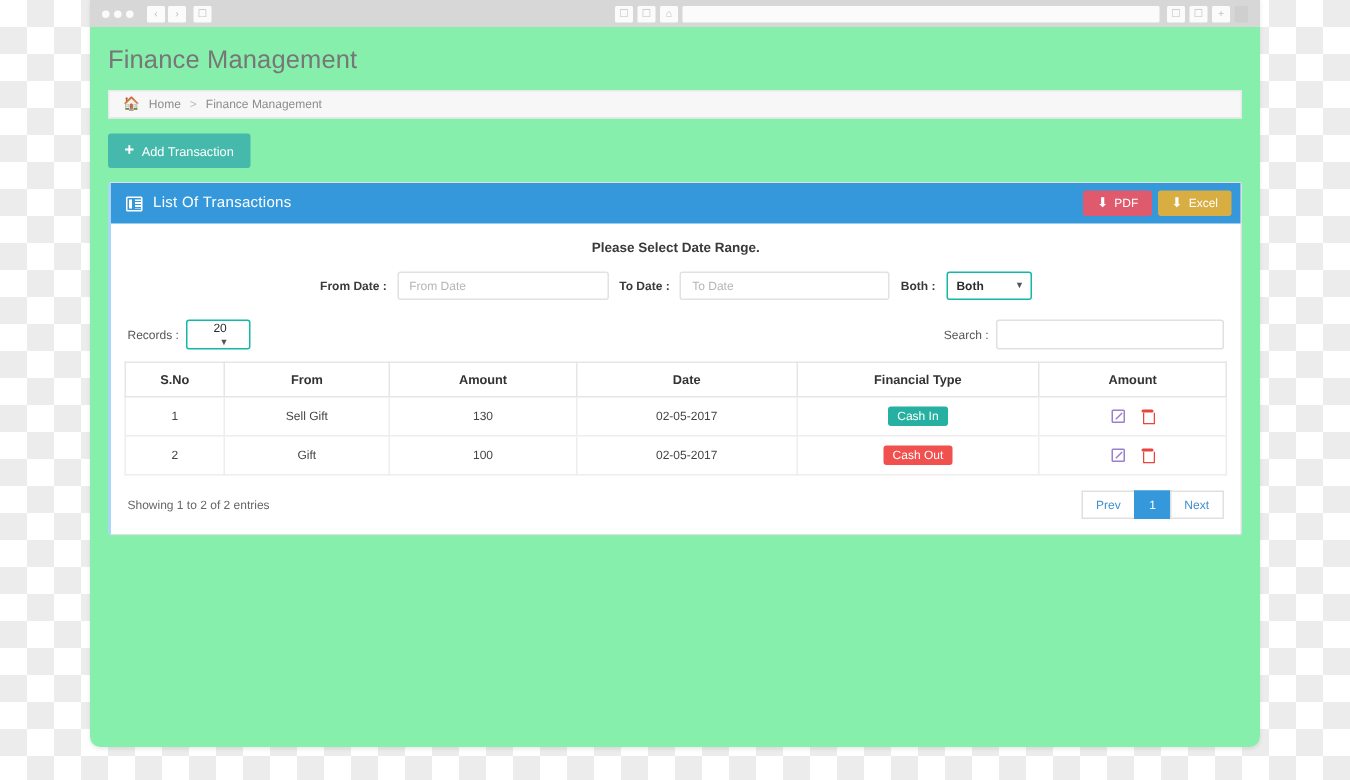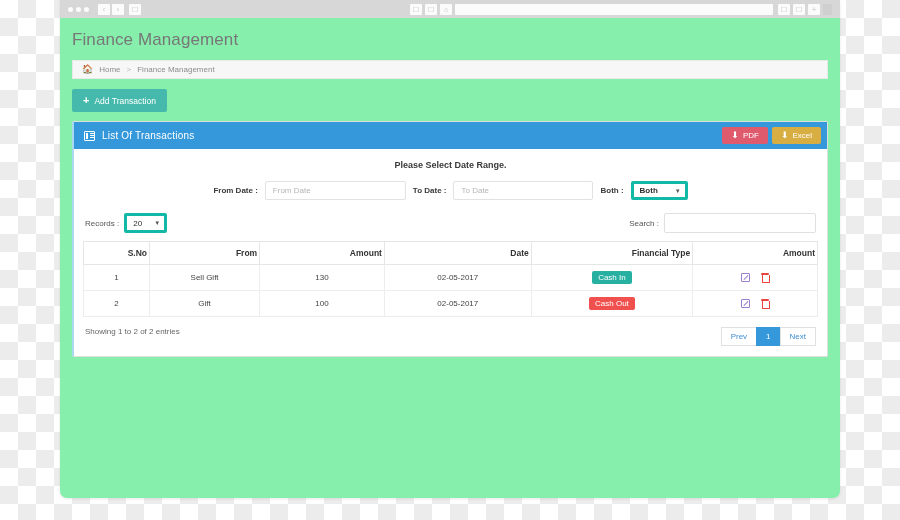--- a/index.html
+++ b/index.html
@@ -190,21 +190,21 @@
     color: #333;
     padding: 0 7px;
     background: #fff;
     font-family: "Liberation Sans", sans-serif;
   }
   .date-input::placeholder { color: #b5b5b5; }
   #from-date-input { width: 141px; }
   #to-date-input { width: 140px; }
   .sel {
     height: 19px;
-    border: 3px solid #14b8a6;
+    border: 1px solid #14b8a6;
     border-radius: 2px;
     background: #fff;
     display: inline-flex;
     align-items: center;
     justify-content: space-between;
     font-size: 8px;
     color: #2c2c2c;
     padding: 0 4px 0 6px;
     cursor: pointer;
     font-weight: bold;
@@ -213,21 +213,21 @@
   .caret { font-size: 6px; color: #555; margin-left: 5px; }
 
   #controls-row {
     display: flex;
     align-items: center;
     margin-top: 13px;
     padding: 0 2px;
   }
   #records-group { display: flex; align-items: center; gap: 5px; }
   #records-label { font-size: 8px; color: #555; }
-  #records-select { width: 43px; font-weight: normal; height: 20px; }
+  #records-select { width: 43px; font-weight: normal; height: 20px; flex-direction: column; }
   #search-group { margin-left: auto; display: flex; align-items: center; gap: 5px; }
   #search-label { font-size: 8px; color: #555; }
   #search-input {
     width: 152px; height: 20px;
     border: 1px solid #e0e0e0;
     border-radius: 2px;
     font-size: 8px;
     padding: 0 6px;
     font-family: "Liberation Sans", sans-serif;
   }
@@ -238,21 +238,21 @@
     border-collapse: collapse;
     margin-top: 8px;
     table-layout: fixed;
   }
   #transactions-table th {
     font-size: 8.5px;
     font-weight: bold;
     color: #333333;
     padding: 6px 2px;
     border: 1px solid #e6e6e6;
-    text-align: right;
+    text-align: center;
     background: #ffffff;
   }
   #transactions-table td {
     font-size: 8px;
     color: #444444;
     padding: 6px 2px;
     border: 1px solid #ededed;
     text-align: center;
     height: 22px;
   }
@@ -312,21 +312,21 @@
     top: 2.2px; left: 0.8px;
     width: 6.4px; height: 6.8px;
     border: 1.3px solid #e8453c;
     border-top: none;
     border-radius: 0 0 1px 1px;
   }
 
   
   #table-footer {
     display: flex;
-    align-items: flex-start;
+    align-items: center;
     margin-top: 10px;
     padding: 0 2px 2px 2px;
   }
   #entries-info { font-size: 8px; color: #666666; }
   #pagination { margin-left: auto; display: flex; }
   .page-btn {
     border: 1px solid #e0e0e0;
     background: #ffffff;
     color: #3f8fd0;
     font-size: 8px;

